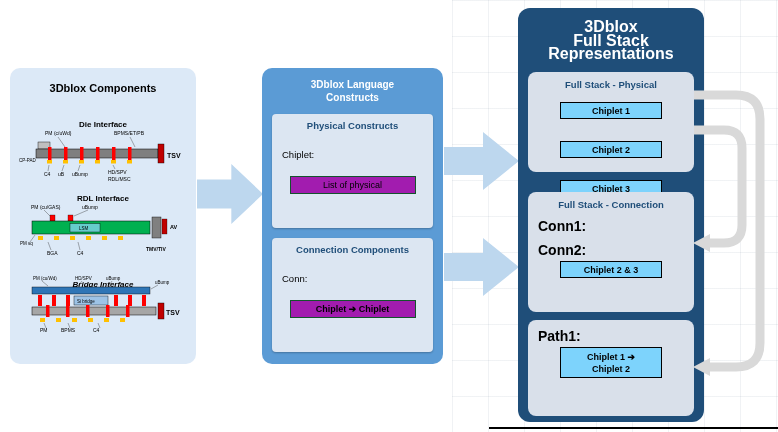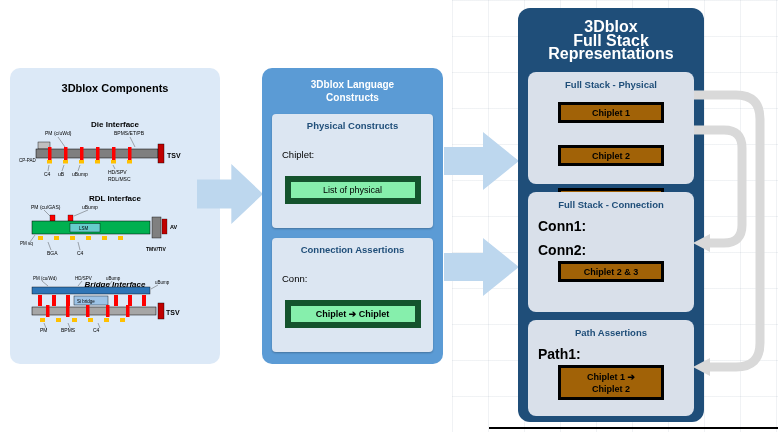--- a/index.html
+++ b/index.html
@@ -7,21 +7,21 @@
   .stage { position:relative; width:778px; height:432px; background:#fff; overflow:hidden; }
 
   .grid-bg { position:absolute; left:452px; top:0; width:326px; height:432px;
     background-image:
       linear-gradient(to right, rgba(110,130,155,0.10) 1px, transparent 1px),
       linear-gradient(to bottom, rgba(110,130,155,0.10) 1px, transparent 1px);
     background-size:36px 36px; z-index:0; }
   .bottom-line { position:absolute; left:489px; top:427px; width:289px; height:2px; background:#000; z-index:6; }
 
   
-  .panel-left { position:absolute; left:10px; top:68px; width:210px; height:296px;
+  .panel-left { position:absolute; left:10px; top:68px; width:186px; height:296px;
     background:#dce9f7; border-radius:10px; z-index:1; }
   .panel-left-title { position:absolute; top:14px; left:0; width:100%; text-align:center;
     font-weight:bold; font-size:11px; color:#000; }
   .sec-title { position:absolute; left:0; width:100%; text-align:center;
     font-weight:bold; font-size:8px; color:#000; }
   .die-t { top:52px; } .rdl-t { top:126px; } .bridge-t { top:212px;font-style:italic; }
   .mini-svg { position:absolute; left:8px; width:170px; font-family:"Liberation Sans", sans-serif; }
   .die-svg { top:60px; height:62px; }
   .rdl-svg { top:134px; height:62px; }
   .bridge-svg { top:206px; height:72px; }
@@ -29,36 +29,36 @@
   
   .panel-mid { position:absolute; left:262px; top:68px; width:181px; height:296px;
     background:#5b9bd5; border-radius:10px; z-index:1; }
   .panel-mid-title { position:absolute; top:10px; left:0; width:100%; text-align:center;
     color:#fff; font-weight:bold; font-size:10px; line-height:13px; }
   .mid-box { position:absolute; left:10px; width:161px; height:114px;
     background:#dce6f2; border-radius:4px; box-shadow:0 1px 2px rgba(0,0,0,0.25); }
   .mid-box-1 { top:46px; } .mid-box-2 { top:170px; }
   .mid-box-header { padding-top:6px; text-align:center; font-weight:bold; font-size:9.5px; color:#1f4e79; }
   .mid-label { margin:18px 0 0 10px; font-weight:normal; font-size:9.5px; color:#000; }
-  .item-box { margin:16px auto 0 auto; width:124px; background:#86efac; border:6px solid #14532d;
+  .item-box { margin:16px auto 0 auto; width:124px; background:#a21caf; border:1px solid #14532d;
     text-align:center; font-size:9px; padding:3px 0; color:#000; }
   .item-normal { font-weight:normal; }
   .item-bold { font-weight:bold; }
 
   
   .panel-right { position:absolute; left:518px; top:8px; width:186px; height:414px;
     background:#1f4e79; border-radius:12px; z-index:1; }
   .panel-right-title { position:absolute; top:12px; left:0; width:100%; text-align:center;
     color:#fff; font-weight:bold; font-size:16px; line-height:13.5px; }
   .fs-box { position:absolute; left:10px; width:166px; background:#d9e0ea; border-radius:8px; }
-  .fs-box-a { top:64px; height:112px; }
+  .fs-box-a { top:64px; height:100px; }
   .fs-box-b { top:184px; height:120px; }
   .fs-box-c { top:312px; height:96px; }
   .fs-header { padding-top:7px; text-align:center; font-weight:bold; font-size:9.5px; color:#1f4e79; }
-  .fs-item { margin:22px auto 0 auto; width:100px; background:#a16207; border:3px solid #000000;
+  .fs-item { margin:22px auto 0 auto; width:100px; background:#7dd3fc; border:1px solid #000000;
     text-align:center; font-weight:bold; font-size:9px; padding:2.5px 0; color:#000; }
   .fs-item-first { margin-top:12px; }
   .fs-label { margin:8px 0 0 10px; font-weight:bold; font-size:14px; color:#000; }
   .fs-item-2line { line-height:12px; }
 
   
   .flow-arrow { position:absolute; background:#bdd7ee; z-index:1;
     clip-path:polygon(0 26%, 52% 26%, 52% 0, 100% 50%, 52% 100%, 52% 74%, 0 74%); }
   .flow-1 { left:197px; top:164px; width:66px; height:60px; }
   .flow-2 { left:444px; top:132px; width:75px; height:58px; }
@@ -198,21 +198,21 @@
       <div>Constructs</div>
     </div>
 
     <div class="mid-box mid-box-1">
       <div class="mid-box-header">Physical Constructs</div>
       <div class="mid-label">Chiplet:</div>
       <div class="item-box item-normal">List of physical</div>
     </div>
 
     <div class="mid-box mid-box-2">
-      <div class="mid-box-header">Connection Assertions</div>
+      <div class="mid-box-header">Connection Components</div>
       <div class="mid-label">Conn:</div>
       <div class="item-box item-bold">Chiplet ➔ Chiplet</div>
     </div>
   </div>
 
   <div class="panel-right">
     <div class="panel-right-title">
       <div>3Dblox</div>
       <div>Full Stack</div>
       <div>Representations</div>
@@ -226,21 +226,20 @@
     </div>
 
     <div class="fs-box fs-box-b">
       <div class="fs-header">Full Stack - Connection</div>
       <div class="fs-label">Conn1:</div>
       <div class="fs-label">Conn2:</div>
       <div class="fs-item" style="margin-top:3px;">Chiplet 2 &amp; 3</div>
     </div>
 
     <div class="fs-box fs-box-c">
-      <div class="fs-header">Path Assertions</div>
       <div class="fs-label">Path1:</div>
       <div class="fs-item fs-item-2line" style="margin-top:3px;">
         <div>Chiplet 1 ➔</div>
         <div>Chiplet 2</div>
       </div>
     </div>
   </div>
 
   <svg class="loops" viewBox="0 0 90 345">
     <path d="M 6 40 H 48 Q 72 40 72 64 V 288 Q 72 312 48 312 H 22" stroke="#d9d9d9" stroke-width="9" fill="none"></path>

